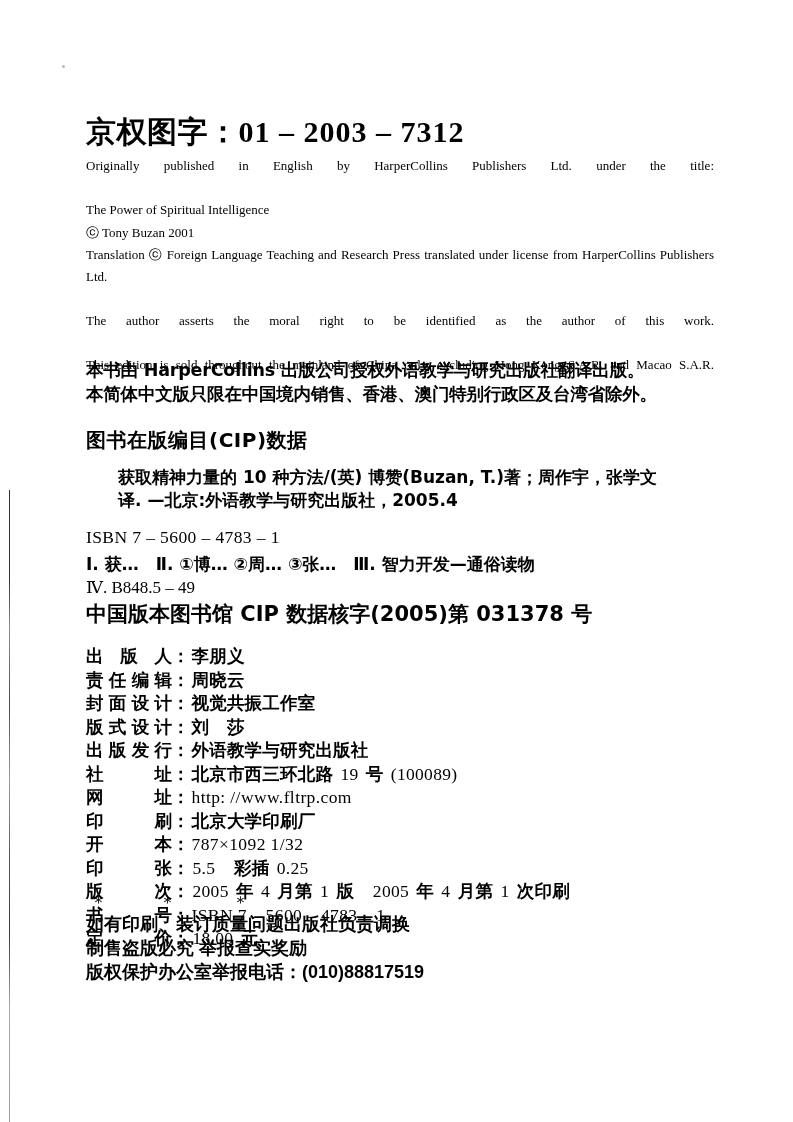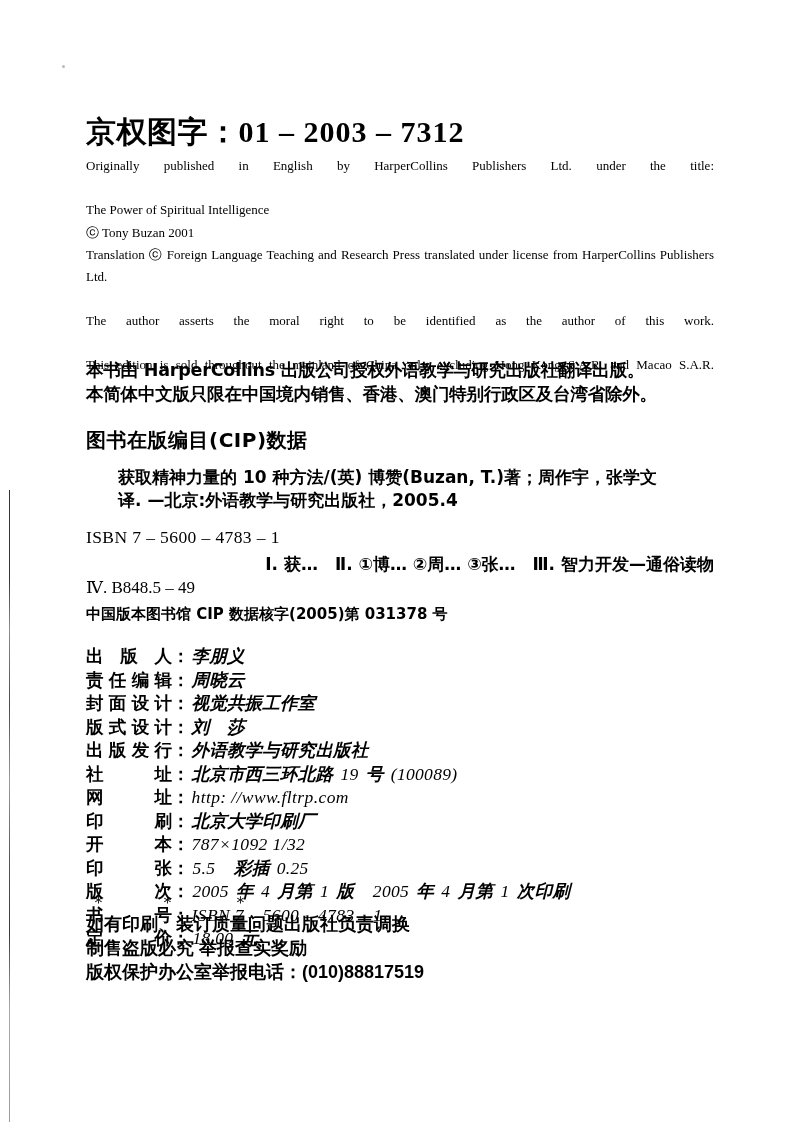--- a/index.html
+++ b/index.html
@@ -141,31 +141,30 @@
     position: absolute;
     top: 552px;
     left: 0;
     width: 628px;
     font-size: 17px;
     line-height: 24px;
   }
   .cip-class .cn {
     font-family: "DejaVu Sans", "Liberation Sans", sans-serif;
     font-weight: bold;
-    text-align: right;
   }
   .cip-class .row { white-space: nowrap; }
 
   .cip-core {
     position: absolute;
     top: 603px;
     left: 0;
     font-family: "DejaVu Sans", "Liberation Sans", sans-serif;
     font-weight: bold;
-    font-size: 15px;
+    font-size: 21px;
     line-height: 22px;
     white-space: nowrap;
   }
 
   
   .imprint {
     position: absolute;
     top: 645px;
     left: 0;
     width: 628px;
@@ -189,21 +188,20 @@
   .imprint .colon {
     font-family: "DejaVu Sans", "Liberation Sans", sans-serif;
     font-weight: bold;
     margin-right: 2px;
     flex: 0 0 auto;
   }
   .imprint .value {
     font-family: "DejaVu Sans", "Liberation Sans", sans-serif;
     font-weight: bold;
     letter-spacing: .2px;
-    font-style: italic;
   }
   .imprint .value.lat {
     font-family: "Liberation Serif", serif;
     font-weight: normal;
     letter-spacing: .4px;
   }
   .imprint .value .lat {
     font-family: "Liberation Serif", serif;
     font-weight: normal;
     letter-spacing: .3px;

